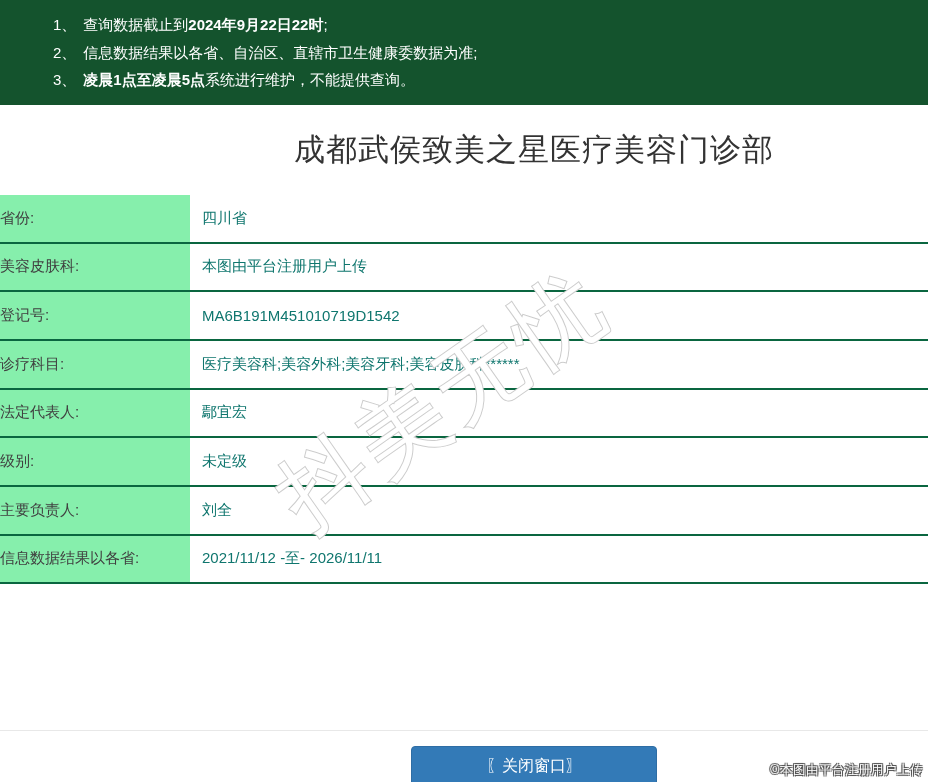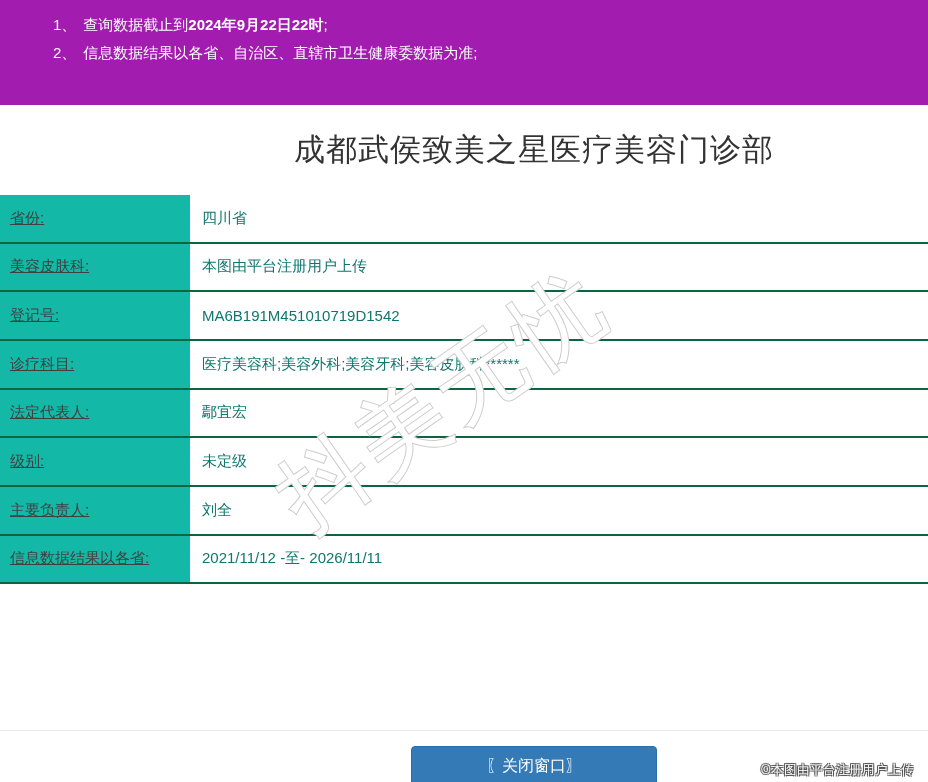--- a/index.html
+++ b/index.html
@@ -5,21 +5,21 @@
   html,body{margin:0;padding:0;}
   body{
     width:928px;height:782px;overflow:hidden;position:relative;
     background:#ffffff;
     font-family:"Liberation Sans","DejaVu Sans",sans-serif;
     color:#333;
   }
   
   .notice{
     width:928px;height:105px;box-sizing:border-box;
-    background:#a21caf;color:#ffffff;
+    background:#14532d;color:#ffffff;
     padding:11px 0 0 53px;
     font-size:15px;line-height:27.5px;
   }
   .notice .line{white-space:nowrap;}
   .notice .prefix{margin-right:7px;}
   .notice .bold{font-weight:bold;}
   
   .title-row{
     height:90px;display:flex;align-items:center;justify-content:center;
     transform:translateX(70px);
@@ -28,23 +28,23 @@
     margin:0;font-size:31px;font-weight:400;color:#333;letter-spacing:1px;
   }
   
   .info-table{width:928px;}
   .row{
     display:flex;height:48.67px;box-sizing:border-box;
     border-bottom:2px solid #0a6640;
   }
   .cell-label{
     width:190px;box-sizing:border-box;flex:0 0 190px;
-    background:#14b8a6;
-    display:flex;align-items:center;padding-left:10px;
-    font-size:15px;color:#404040;text-decoration:underline;
+    background:#86efac;
+    display:flex;align-items:center;
+    font-size:15px;color:#404040;
   }
   .cell-value{
     flex:1;display:flex;align-items:center;padding-left:12px;
     font-size:15px;color:#0f766e;
   }
   
   .watermark{
     position:absolute;left:255px;top:340px;width:380px;
     font-size:88px;letter-spacing:6px;white-space:nowrap;
     color:#ffffff;
@@ -60,37 +60,40 @@
     border-top:1px solid #e8e8e8;
   }
   .close-btn{
     position:absolute;left:411px;top:746px;width:246px;height:40px;
     background:#337ab7;color:#ffffff;font-size:16px;
     border:1px solid #2e6da4;border-radius:4px;
     font-family:"Liberation Sans","DejaVu Sans",sans-serif;
     cursor:pointer;
   }
   .copyright{
-    position:absolute;right:14px;top:762px;
+    position:absolute;right:5px;top:762px;
     font-size:12.5px;color:#ffffff;letter-spacing:0.5px;
     text-shadow:
       -1px -1px 0 #555, 1px -1px 0 #555,
       -1px  1px 0 #555, 1px  1px 0 #555,
        0 0 2px #444;
   }
 </style>
 </head>
 <body>
 
 <div class="notice">
   <div class="line">
     <span class="prefix">1、</span><span>查询数据截止到</span><span class="bold">2024年9月22日22时</span><span>;</span>
   </div>
   <div class="line">
     <span class="prefix">2、</span><span>信息数据结果以各省、自治区、直辖市卫生健康委数据为准;</span>
+  </div>
+  <div class="line">
+    <span class="prefix">3、</span><span class="bold">凌晨1点至凌晨5点</span><span>系统进行维护，不能提供查询。</span>
   </div>
 </div>
 
 <div class="title-row">
   <h1>成都武侯致美之星医疗美容门诊部</h1>
 </div>
 
 <div class="info-table">
   <div class="row">
     <div class="cell-label">省份:</div>

